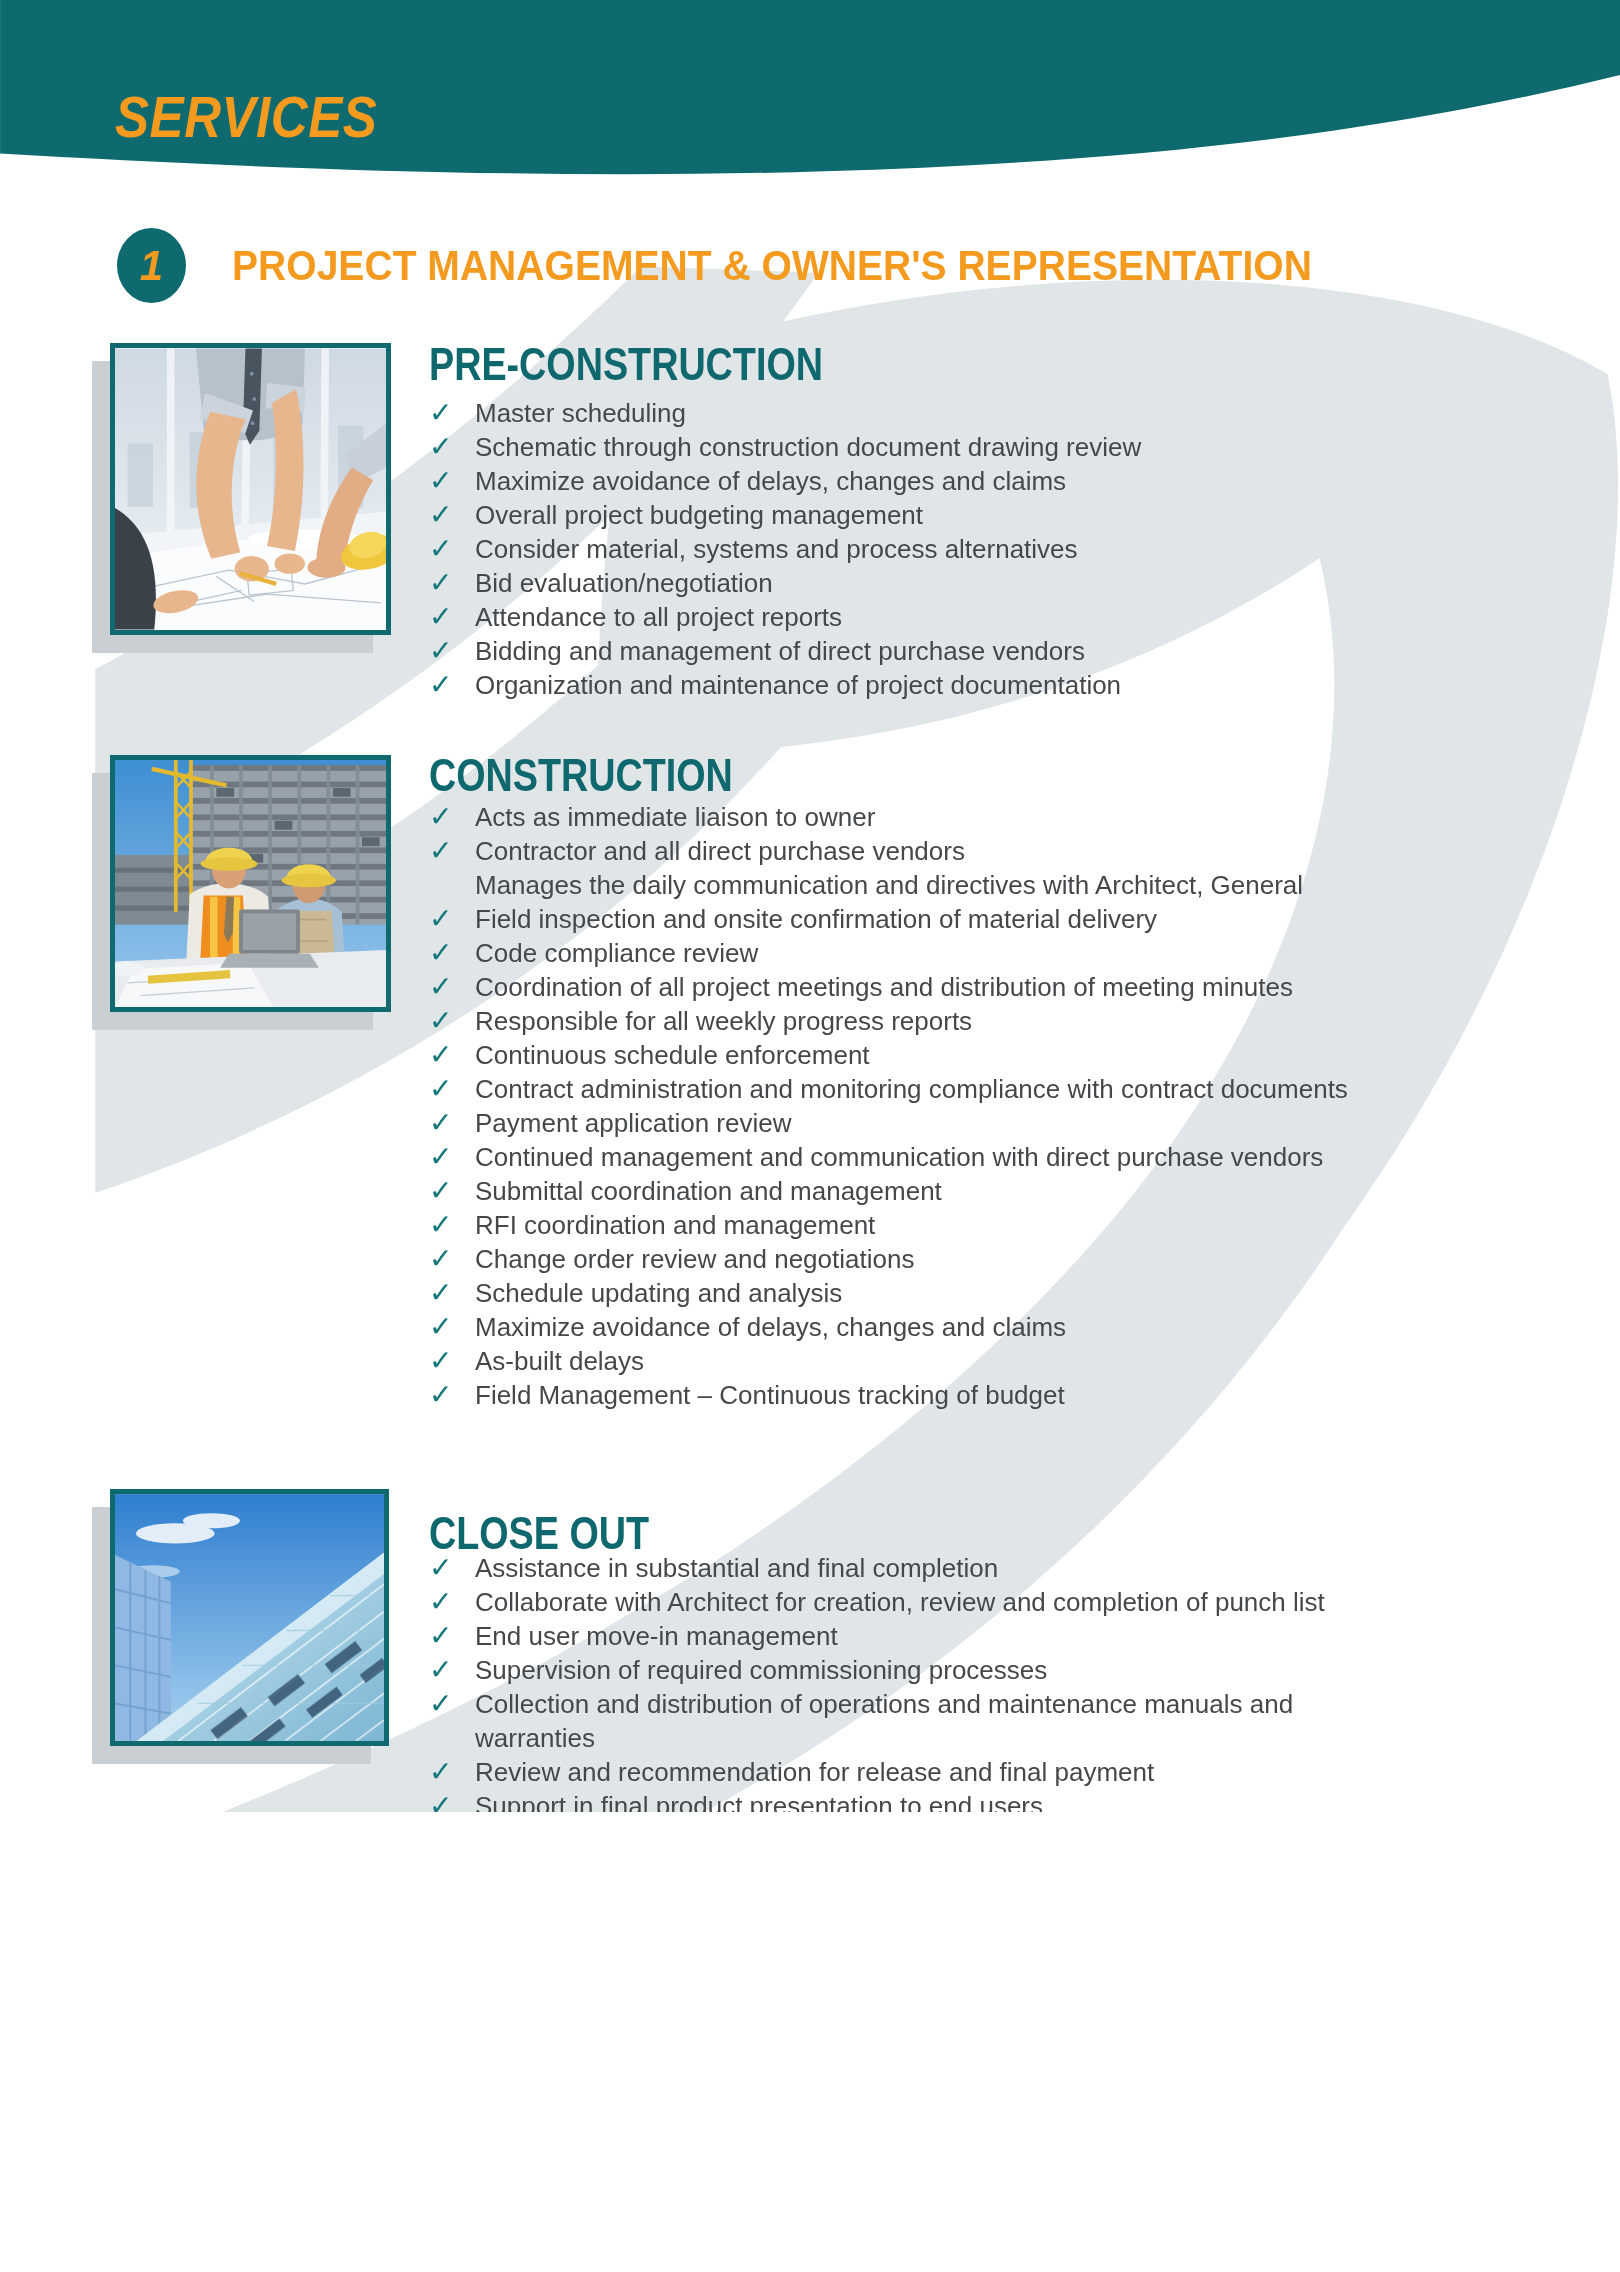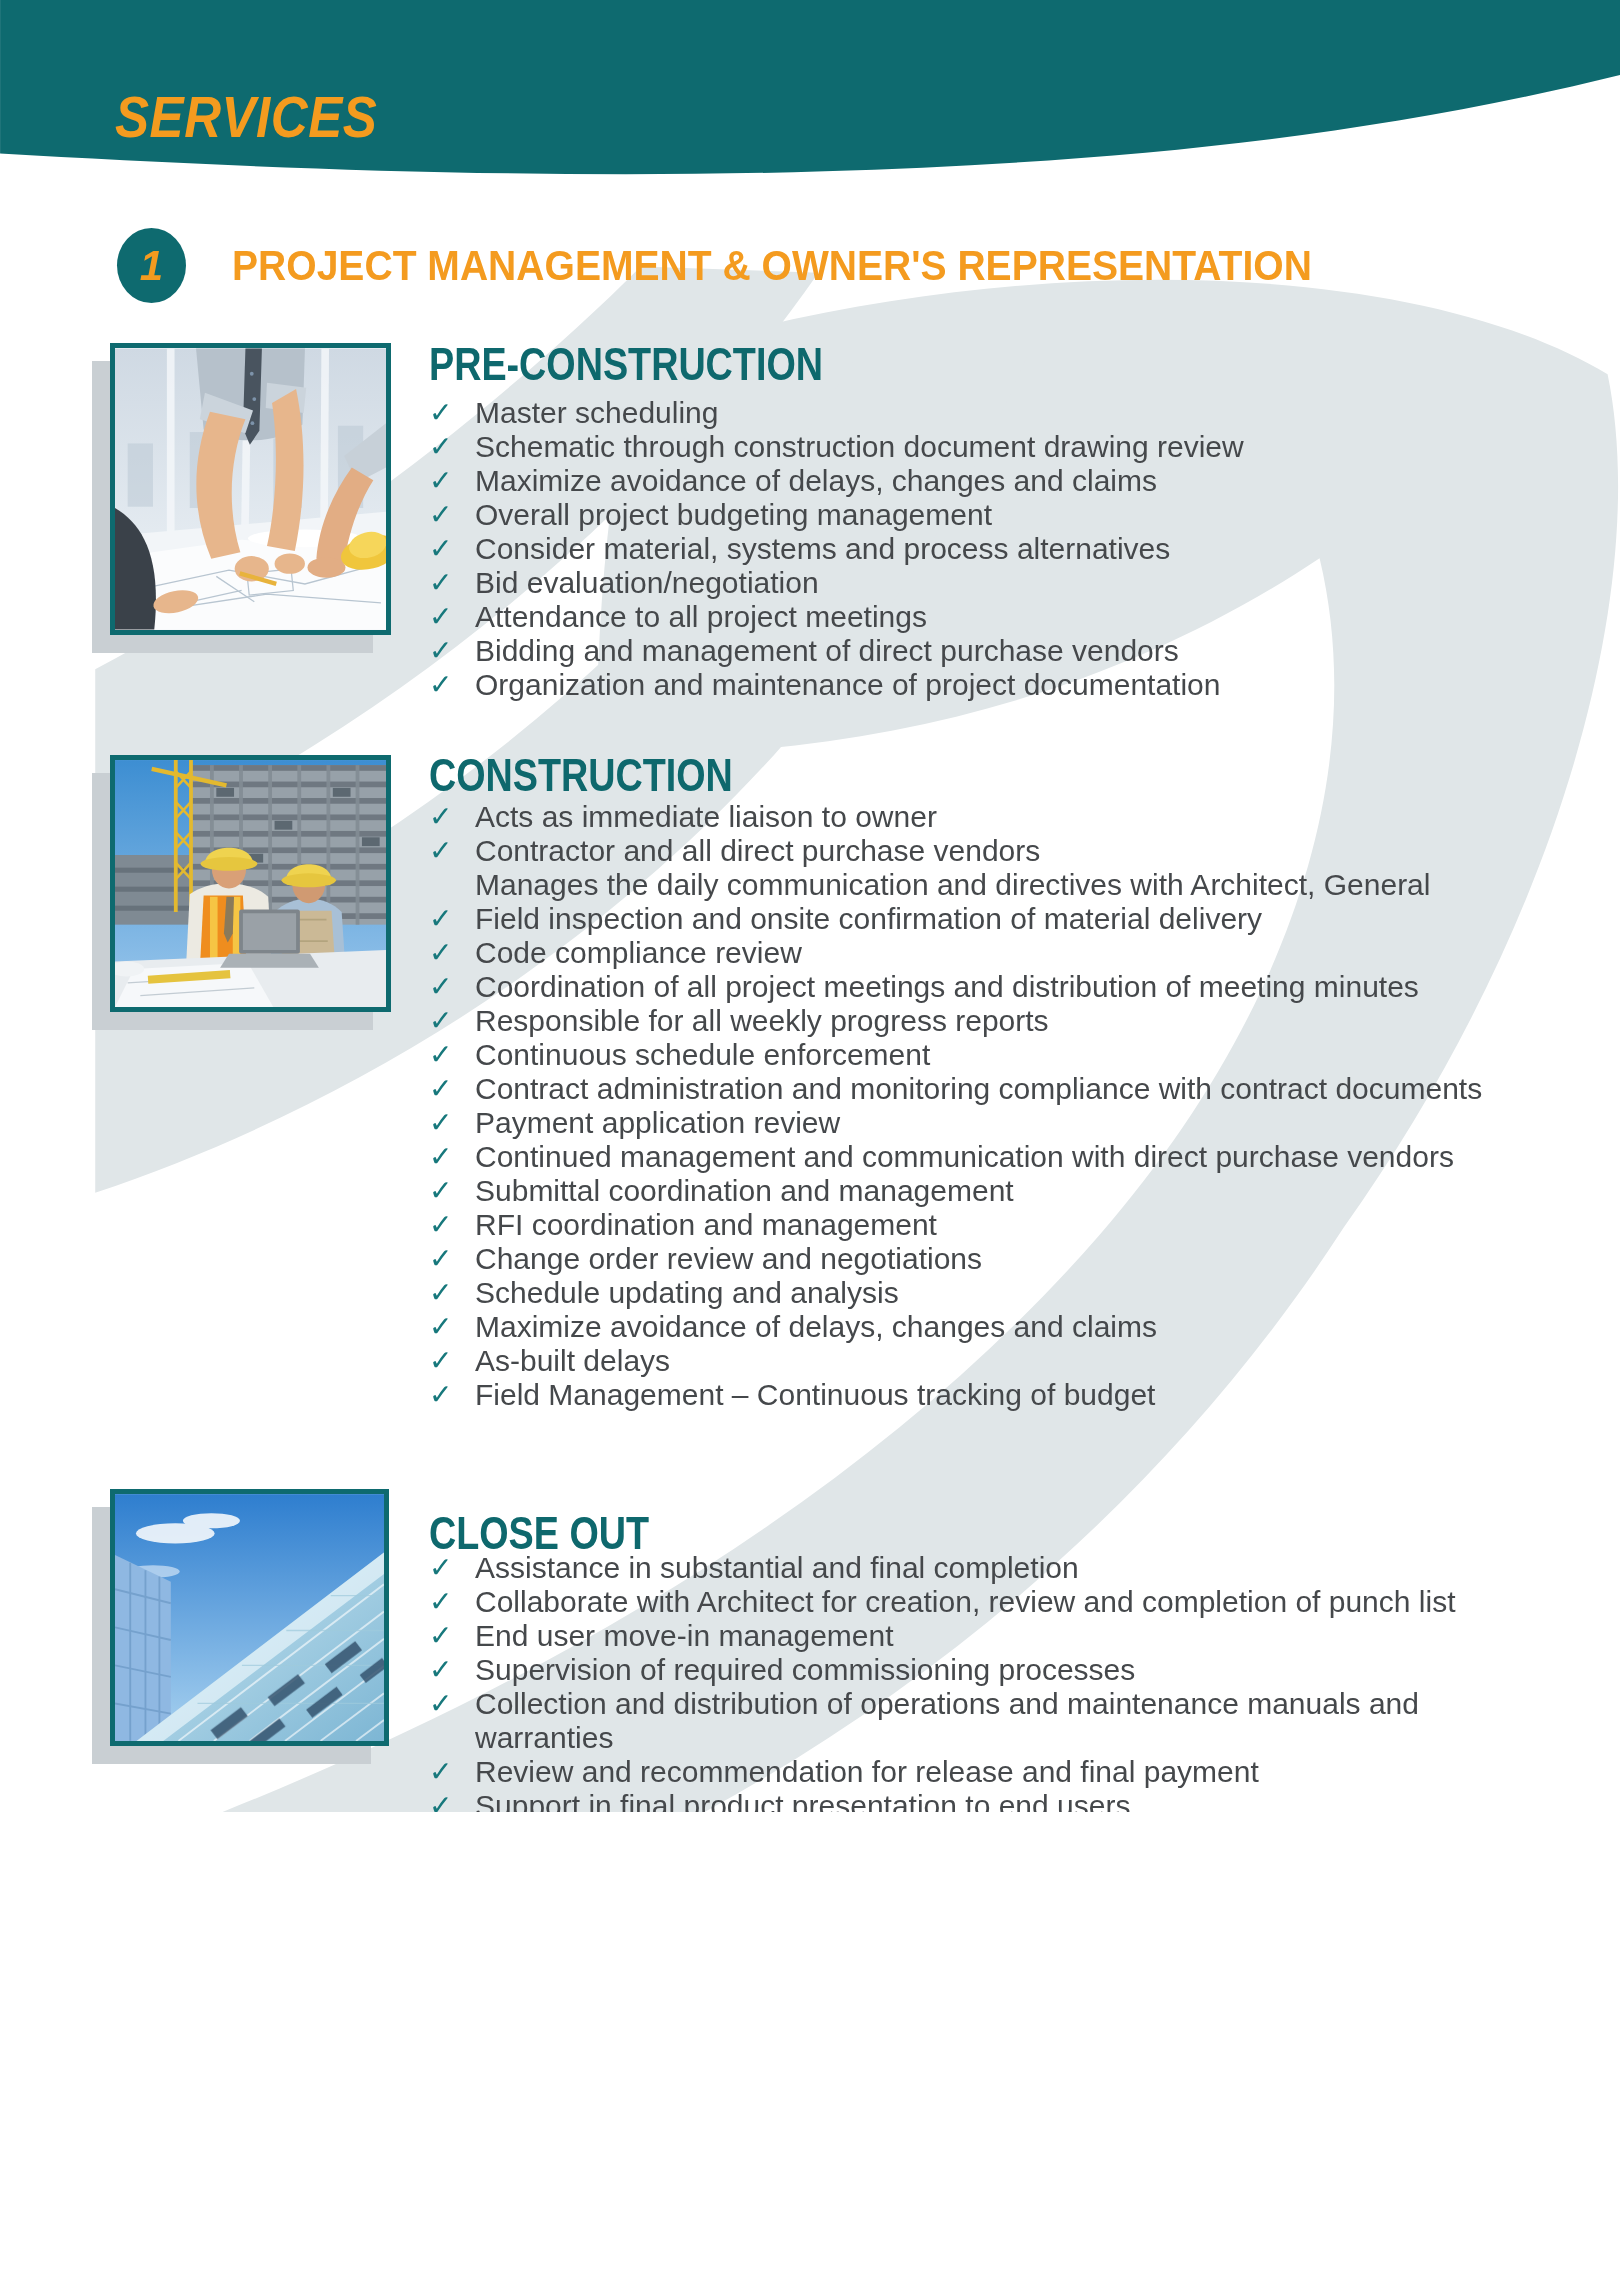--- a/index.html
+++ b/index.html
@@ -21,21 +21,21 @@
   .section-title.small{font-size:41px;}
 
   .sub-heading{position:absolute;left:429px;color:#0e686d;font-size:46px;font-weight:bold;
         line-height:46px;white-space:nowrap;transform:scaleX(.82);transform-origin:0 0;
         letter-spacing:0;}
 
   .list{position:absolute;left:429px;width:1091px;}
   .chk-row{display:flex;align-items:flex-start;}
   .chk{width:46px;flex:0 0 46px;height:34px;line-height:34px;color:#17787c;font-size:28px;}
   .chk-text{flex:1;}
-  .chk-line{height:34px;display:flex;align-items:center;color:#45484b;font-size:30px;
+  .chk-line{height:34px;display:flex;align-items:center;color:#45484b;font-size:26px;
         white-space:nowrap;}
 
   .photo{position:absolute;border:5px solid #0e6a6f;background:#fff;
         box-shadow:-18px 18px 0 #c9cfd3;}
   .photo svg{display:block;}
 
   .logo{position:absolute;left:1059px;top:1950px;width:469px;height:146px;}
   .bottom-bar{position:absolute;left:0;top:2228px;width:1621px;height:44px;background:#0e6a6f;}
 </style>
 </head>
@@ -157,21 +157,21 @@
       </div>
       <div class="chk-row">
         <span class="chk">✓</span>
         <div class="chk-text">
           <div class="chk-line">Bid evaluation/negotiation</div>
         </div>
       </div>
       <div class="chk-row">
         <span class="chk">✓</span>
         <div class="chk-text">
-          <div class="chk-line">Attendance to all project meetings</div>
+          <div class="chk-line">Attendance to all project reports</div>
         </div>
       </div>
       <div class="chk-row">
         <span class="chk">✓</span>
         <div class="chk-text">
           <div class="chk-line">Bidding and management of direct purchase vendors</div>
         </div>
       </div>
       <div class="chk-row">
         <span class="chk">✓</span>

